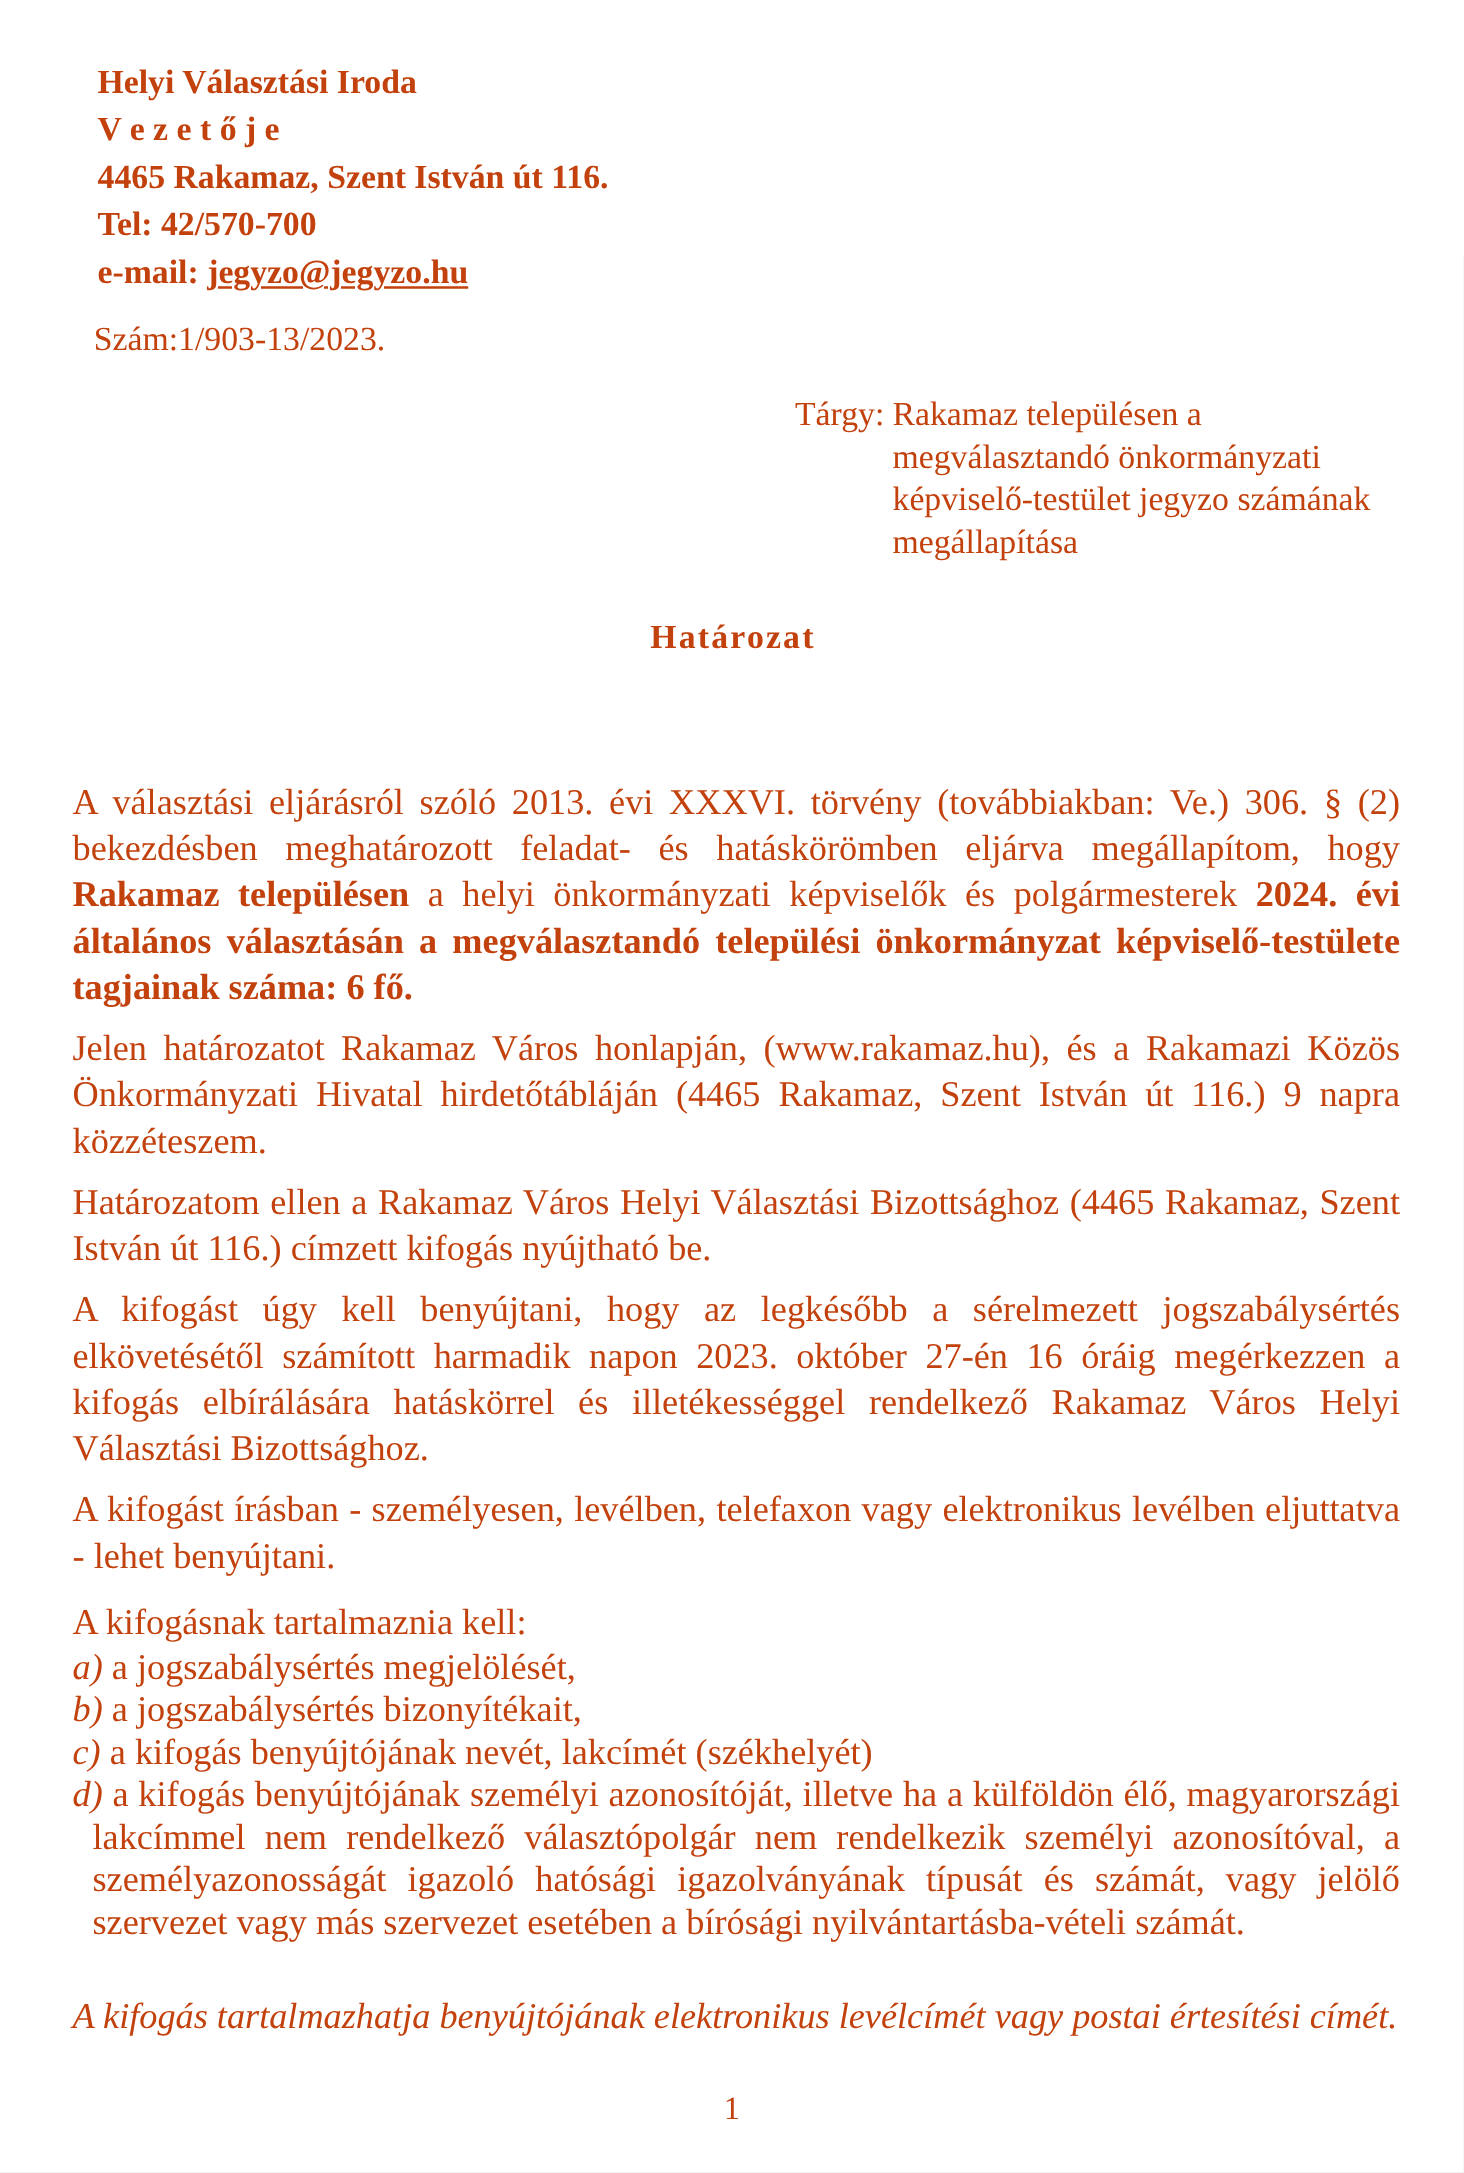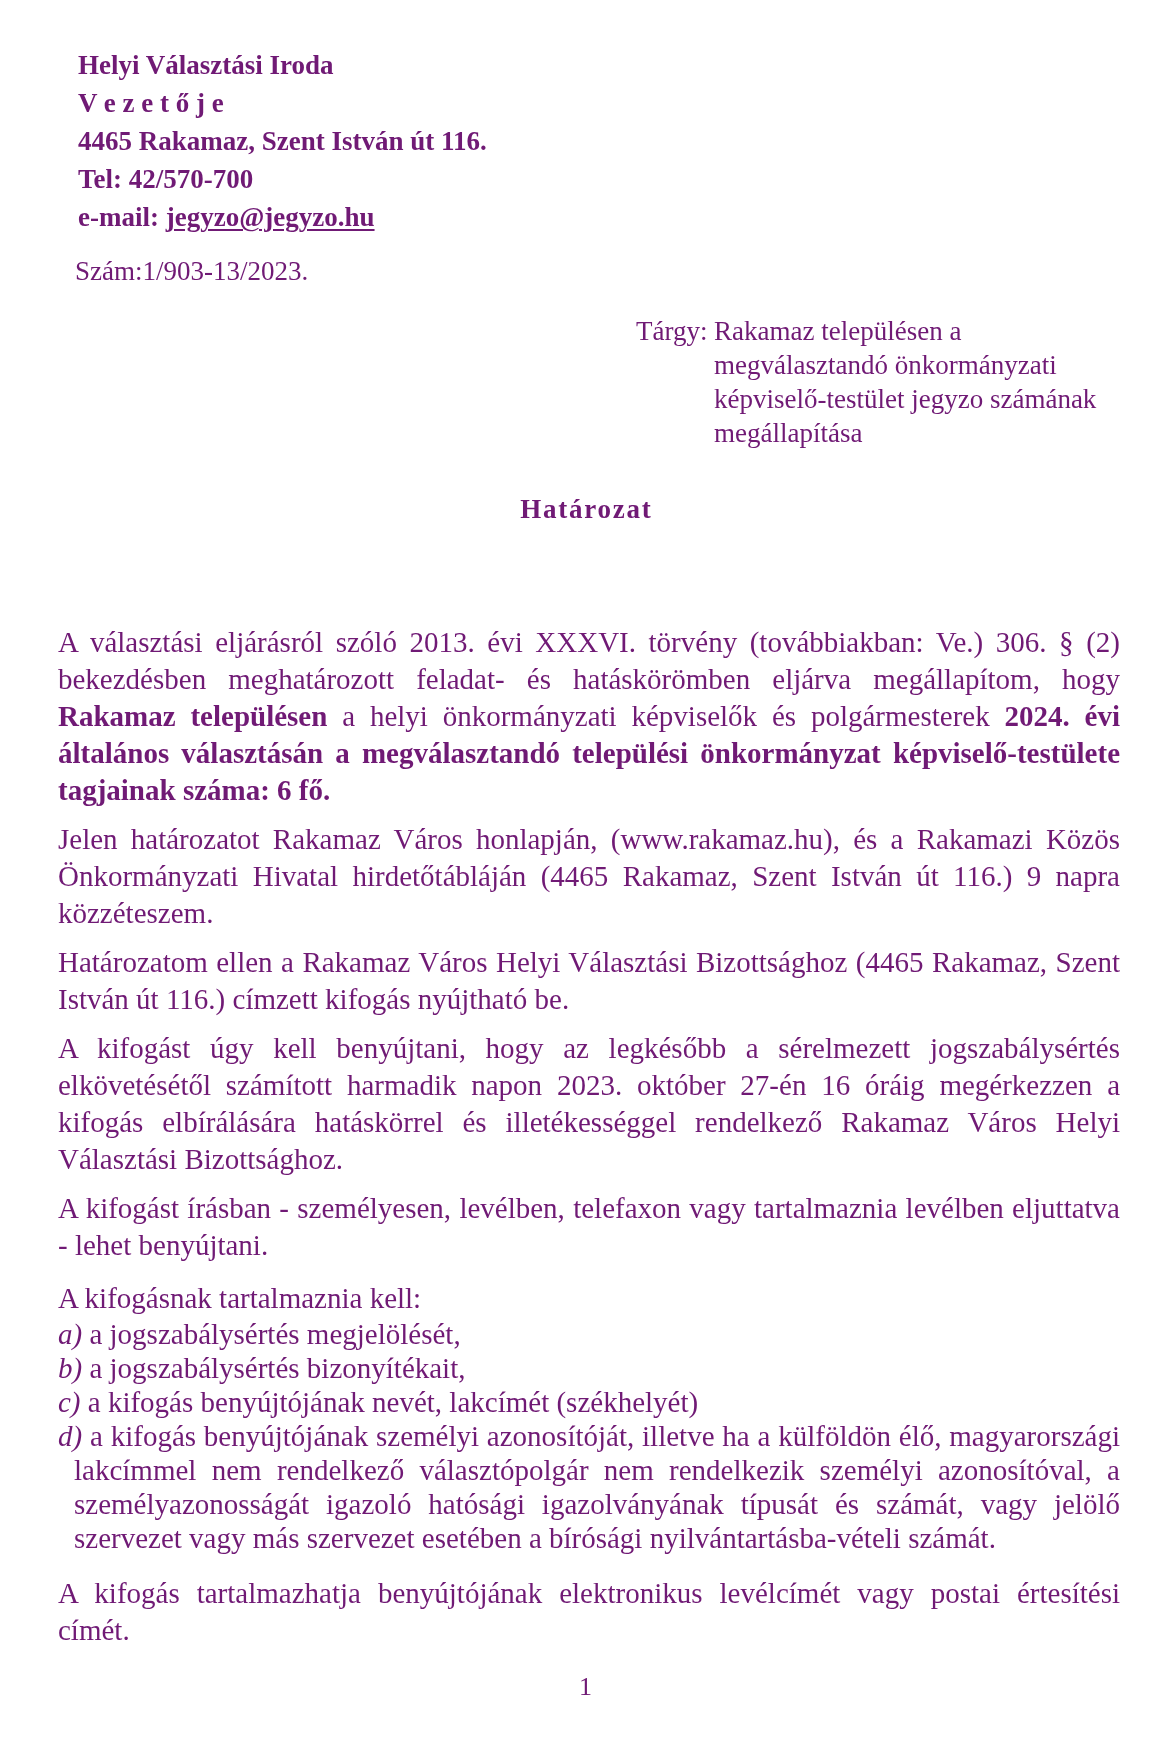--- a/index.html
+++ b/index.html
@@ -6,21 +6,21 @@
     margin: 0;
     padding: 0;
     background: #e8e8e8;
   }
   .page {
     position: relative;
     width: 1171px;
     height: 1738px;
     margin: 0 auto;
     background: #ffffff;
-    color: #701a75;
+    color: #c2410c;
     font-family: "Liberation Serif", "DejaVu Serif", serif;
     overflow: hidden;
   }
   
   .letterhead {
     position: absolute;
     top: 46px;
     left: 78px;
     font-size: 27px;
     font-weight: bold;
@@ -85,21 +85,22 @@
   .doc-body p.list-intro {
     margin-top: 16px;
   }
   .doc-body p.list-item {
     margin-top: 0;
     line-height: 34px;
     padding-left: 16px;
     text-indent: -16px;
   }
   .doc-body p.closing {
-    margin-top: 20px;
+    margin-top: 40px;
+    font-style: italic;
   }
   .doc-body b { font-weight: bold; }
   .doc-body i { font-style: italic; }
   
   .page-number {
     position: absolute;
     top: 1672px;
     left: 0;
     width: 100%;
     text-align: center;
@@ -132,21 +133,21 @@
 
   <div class="doc-body">
     <p class="first"><span>A választási eljárásról szóló 2013. évi XXXVI. törvény (továbbiakban: Ve.)  306. § (2) bekezdésben meghatározott feladat- és hatáskörömben eljárva megállapítom, hogy </span><b>Rakamaz településen</b><span> a helyi önkormányzati képviselők és polgármesterek </span><b>2024. évi általános választásán a megválasztandó települési önkormányzat képviselő-testülete tagjainak száma: 6 fő.</b></p>
 
     <p>Jelen határozatot Rakamaz Város honlapján, (www.rakamaz.hu), és a Rakamazi Közös Önkormányzati Hivatal hirdetőtábláján (4465 Rakamaz, Szent István út 116.) 9 napra közzéteszem.</p>
 
     <p>Határozatom ellen a Rakamaz Város Helyi Választási Bizottsághoz (4465 Rakamaz, Szent István út 116.) címzett kifogás nyújtható be.</p>
 
     <p>A kifogást úgy kell benyújtani, hogy az legkésőbb a sérelmezett jogszabálysértés elkövetésétől számított harmadik napon 2023. október 27-én 16 óráig megérkezzen a kifogás elbírálására hatáskörrel és illetékességgel rendelkező Rakamaz Város Helyi Választási Bizottsághoz.</p>
 
-    <p>A kifogást írásban - személyesen, levélben, telefaxon vagy tartalmaznia levélben eljuttatva - lehet benyújtani.</p>
+    <p>A kifogást írásban - személyesen, levélben, telefaxon vagy elektronikus levélben eljuttatva - lehet benyújtani.</p>
 
     <p class="list-intro">A kifogásnak tartalmaznia kell:</p>
 
     <p class="list-item"><i>a)</i> <span>a jogszabálysértés megjelölését,</span></p>
     <p class="list-item"><i>b)</i> <span>a jogszabálysértés bizonyítékait,</span></p>
     <p class="list-item"><i>c)</i> <span>a kifogás benyújtójának nevét, lakcímét (székhelyét)</span></p>
     <p class="list-item"><i>d)</i> <span>a kifogás benyújtójának személyi azonosítóját, illetve ha a külföldön élő, magyarországi lakcímmel nem rendelkező választópolgár nem rendelkezik személyi azonosítóval, a személyazonosságát igazoló hatósági igazolványának típusát és számát, vagy jelölő szervezet vagy más szervezet esetében a bírósági nyilvántartásba-vételi számát.</span></p>
 
     <p class="closing">A kifogás tartalmazhatja benyújtójának elektronikus levélcímét vagy postai értesítési címét.</p>
   </div>

